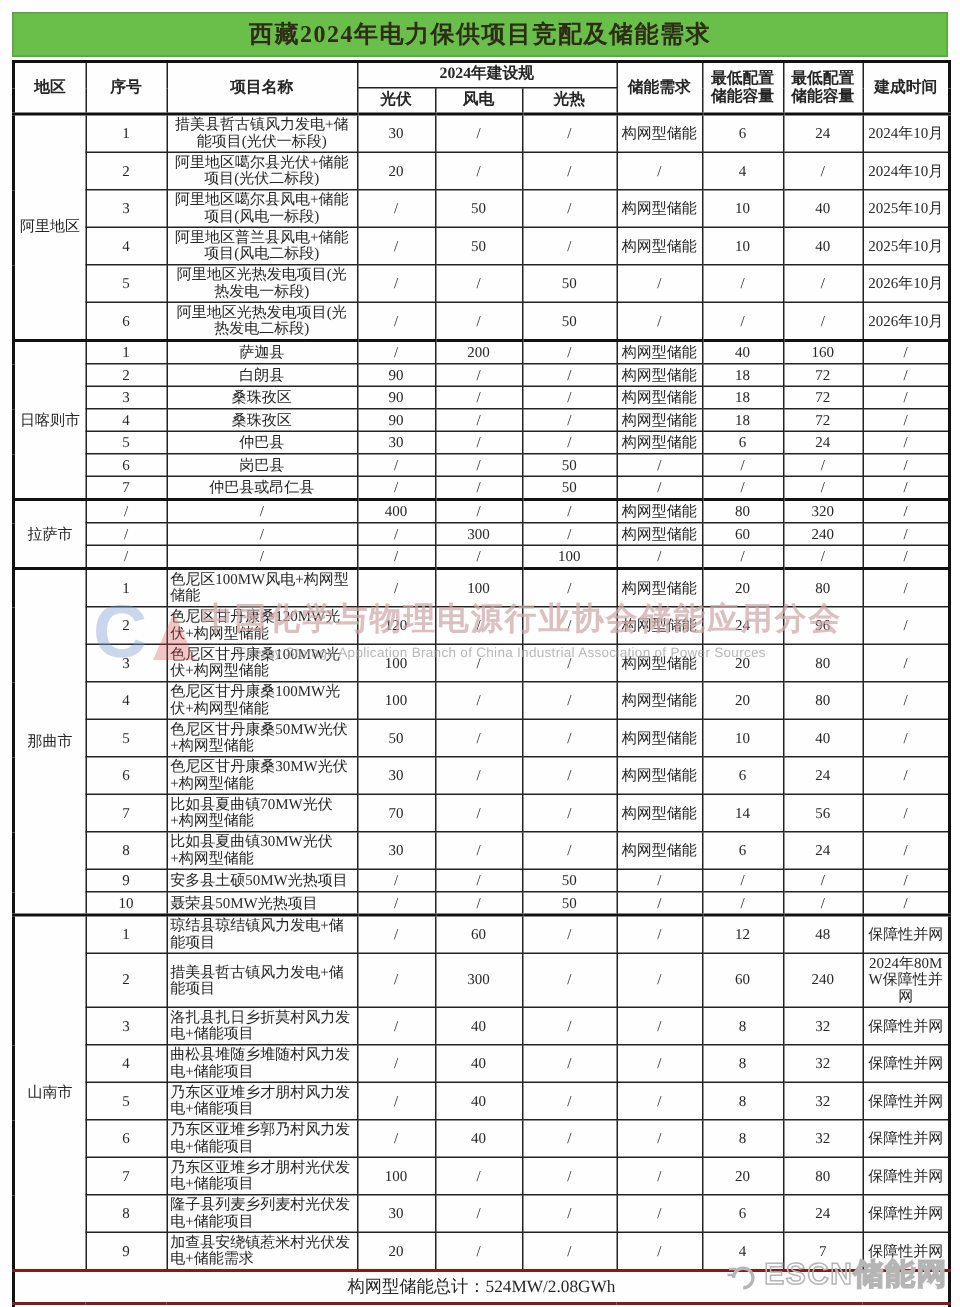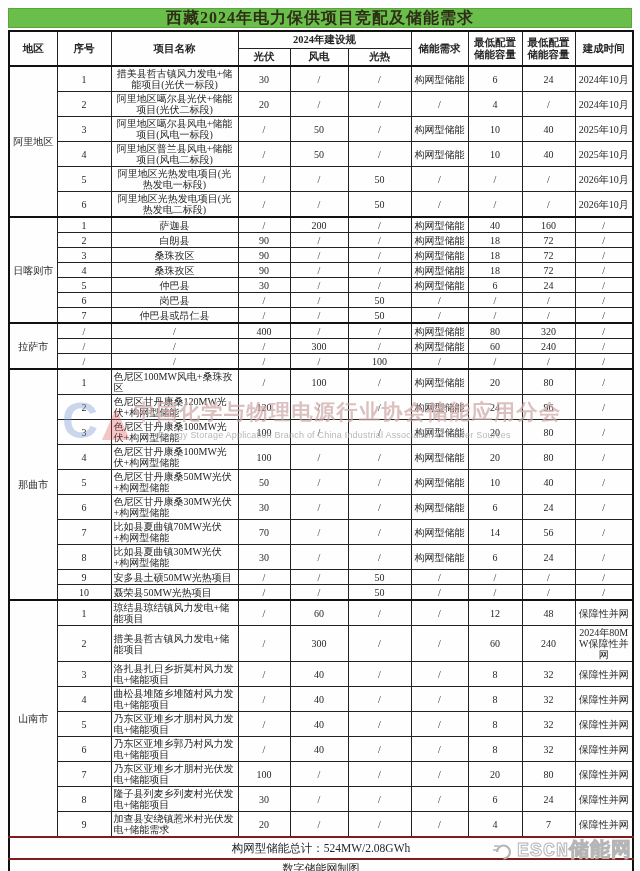--- a/index.html
+++ b/index.html
@@ -2,21 +2,21 @@
 <html><head>
 <meta charset="utf-8">
 <style>
   html,body { margin:0; padding:0; background:#ffffff; }
   .page {
     position:relative; width:640px; min-height:871px; background:#fefefe;
     font-family:"Liberation Serif","DejaVu Serif",serif; color:#262626;
     box-sizing:border-box; padding:8px; overflow:hidden;
   }
   .banner {
-    height:20px; background:#6abf4b; border:1px solid #57a53c;
+    height:30px; background:#6abf4b; border:1px solid #57a53c;
     display:flex; align-items:center; justify-content:center;
     font-size:16px; font-weight:bold; color:#2e2d17; letter-spacing:1px;
     box-sizing:border-box;
   }
   table.main { border-collapse:collapse; width:624px; table-layout:fixed; margin-top:2px; border:2px solid #111; }
   .main th, .main td {
     border:1px solid #222; font-size:10px; line-height:1.1;
     padding:1px 2px; text-align:center; vertical-align:middle; word-break:break-all;
   }
   .main thead th { font-weight:bold; font-size:10.5px; height:16px; padding:0 1px; }
@@ -51,21 +51,21 @@
   .wm-en {
     margin-top:4px; font-size:9px; color:rgba(160,160,160,0.75);
     font-family:"Liberation Sans",sans-serif; white-space:nowrap; letter-spacing:0.2px;padding-left:24px;
   }
   
   .wm-escn {
     position:absolute; right:8px; top:836px; display:flex; align-items:center; gap:3px;
     pointer-events:none; z-index:6;
   }
   .escn-text {
-    font-family:Liberation Mono, monospace; font-size:20px; font-weight:bold;
+    font-family:Liberation Sans, sans-serif; font-size:20px; font-weight:bold;
     color:transparent; -webkit-text-stroke:1px #b5b5b5; letter-spacing:1px;
   }
 </style>
 </head>
 <body>
 
 <div class="page">
 
   <div class="banner">西藏2024年电力保供项目竞配及储能需求</div>
 
@@ -275,21 +275,21 @@
           <td>/</td>
           <td>100</td>
           <td>/</td>
           <td>/</td>
           <td>/</td>
           <td>/</td>
         </tr>
         <tr class="region-3 region-start">
           <td rowspan="10" class="region-cell">那曲市</td>
           <td>1</td>
-          <td class="project-cell">色尼区100MW风电+桑珠孜区</td>
+          <td class="project-cell">色尼区100MW风电+构网型储能</td>
           <td>/</td>
           <td>100</td>
           <td>/</td>
           <td>构网型储能</td>
           <td>20</td>
           <td>80</td>
           <td>/</td>
         </tr>
         <tr class="region-3">
           <td>2</td>

